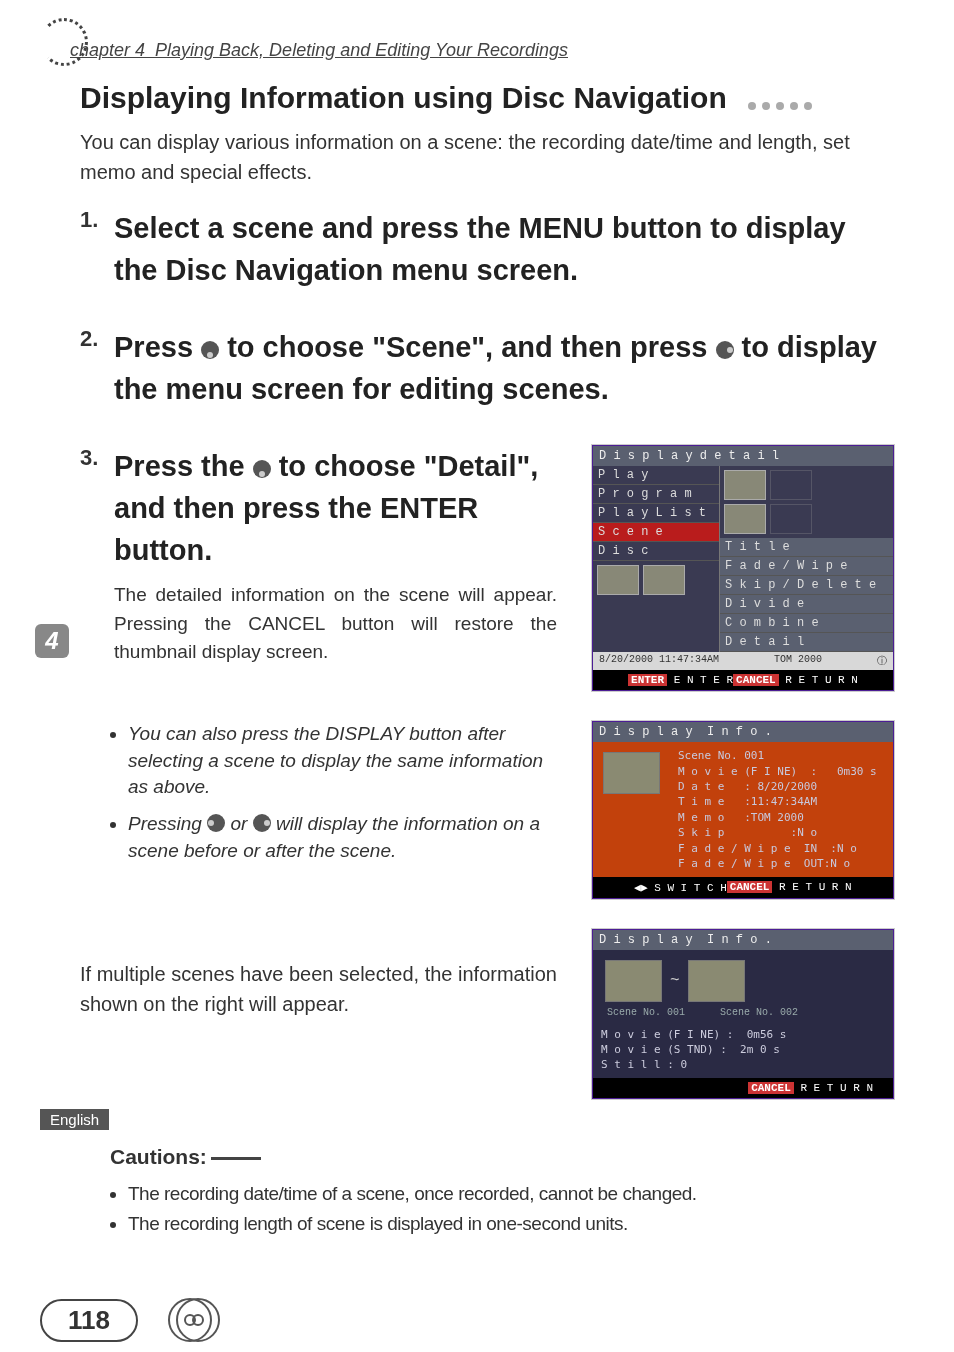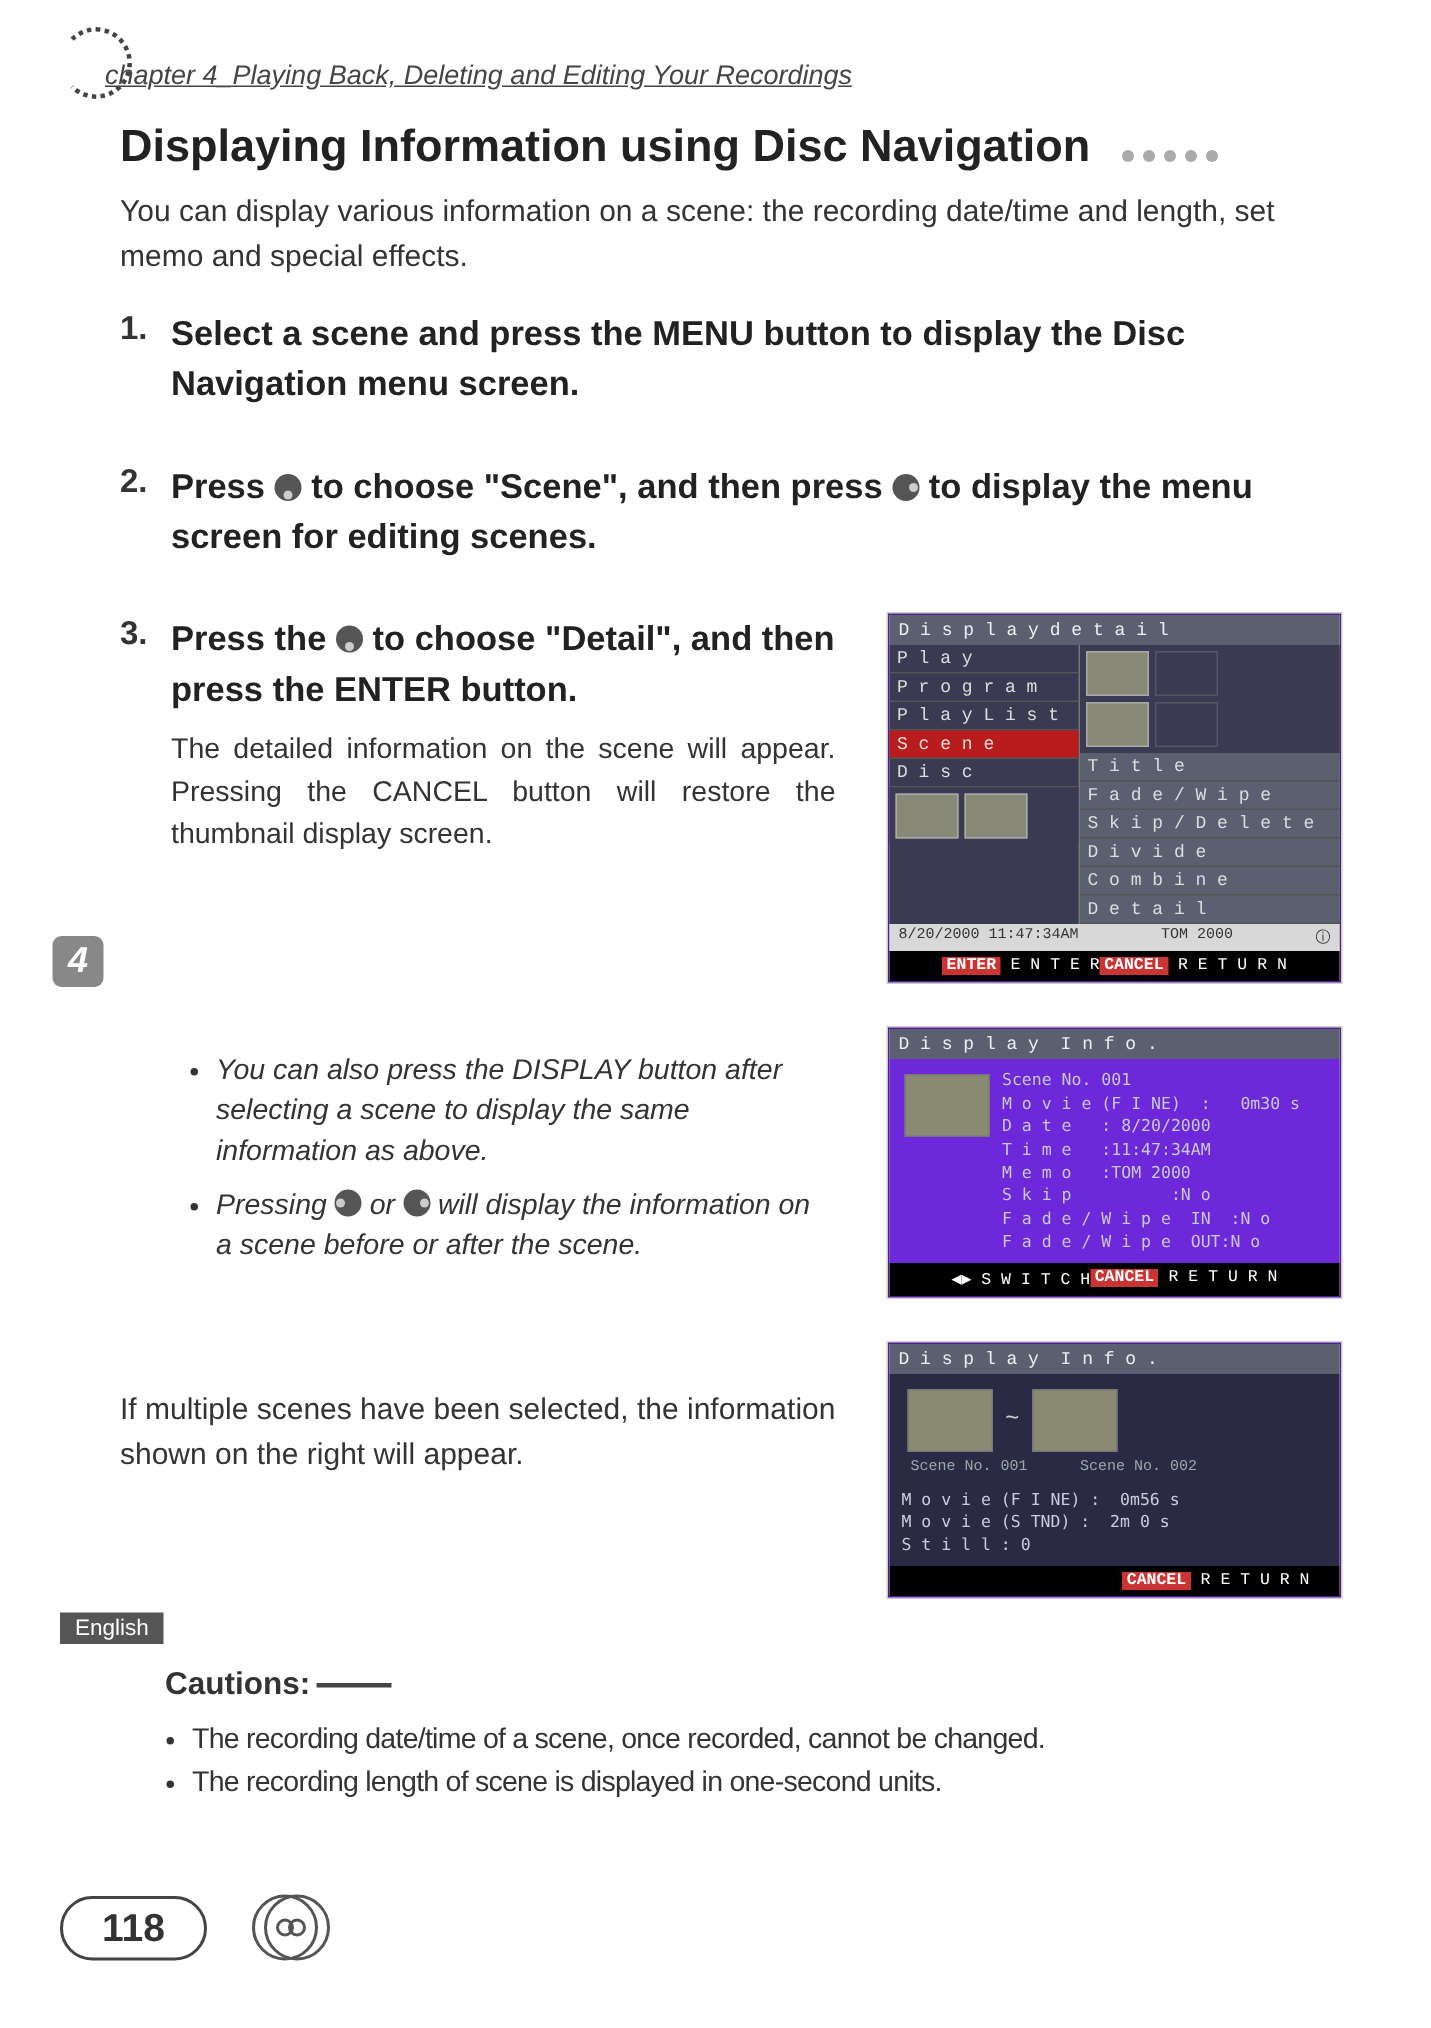--- a/index.html
+++ b/index.html
@@ -63,21 +63,21 @@
   }
   ol.steps .num {
     font-size: 22px;
     font-weight: 700;
     min-width: 24px;
   }
   ol.steps .step-body {
     flex: 1;
   }
   ol.steps .step-head {
-    font-size: 23px;
+    font-size: 29px;
     font-weight: 700;
     line-height: 1.45;
     color: #222;
   }
   ol.steps .step-sub {
     font-size: 19px;
     line-height: 1.5;
     margin-top: 10px;
     color: #333;
     text-align: justify;
@@ -140,21 +140,21 @@
   .panel .submenu .item {
     padding: 2px 5px; color: #ddd; white-space: pre;
     border-bottom: 1px solid #555;
   }
   .panel .submenu .item.sel { background: #b91c1c; }
   .panel .thumb-row { display: flex; gap: 4px; padding: 4px; background: #3a3a52; }
   .panel .thumb { width: 40px; height: 28px; background: #887; border: 1px solid #aaa; }
   .panel .thumb.outline { background: none; border: 1px solid #556; }
   .panel .statusline { background: #d8d8d8; color: #333; font-size: 10px; padding: 2px 6px; display: flex; justify-content: space-between; }
   .panel .sm-thumb { width: 55px; height: 40px; background: #8a8a72; border: 1px solid #777; display: inline-block; vertical-align: top; margin: 4px; }
-  .panel .sceneinfo { display: flex; align-items: flex-start; gap: 4px; background: #6d28d9; padding: 6px; }
+  .panel .sceneinfo { display: flex; align-items: flex-start; gap: 14px; background: #c2410c; padding: 6px; }
   .panel .sceneinfo pre { margin: 0; color: #c8c8dc; font-size: 11px; line-height: 1.4; white-space: pre; }
 
   
   .chapter-tab {
     position: absolute;
     left: 35px; top: 624px;
     width: 34px; height: 34px;
     background: #888;
     color: #fff;
     border-radius: 6px;
@@ -178,21 +178,21 @@
     margin: 0 0 10px 0;
   }
   h3.subhead .rule {
     display: inline-block;
     width: 50px; height: 3px;
     background: #444;
     vertical-align: middle;
     margin-left: 4px;
   }
   ul.tips {
-    margin: 16px; padding: 0 0 0 18px;
+    margin: 0; padding: 0 0 0 18px;
   }
   ul.tips li {
     font-style: italic;
     font-size: 19px;
     line-height: 1.4;
     margin-bottom: 10px;
   }
 
   .mid-note {
     font-size: 20px;

